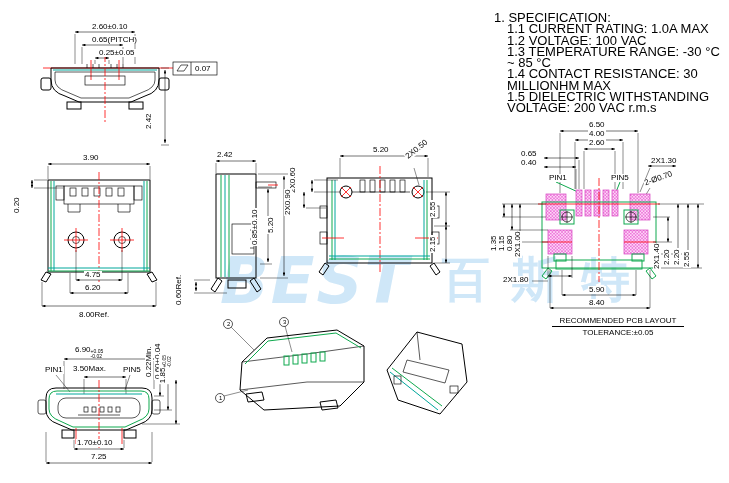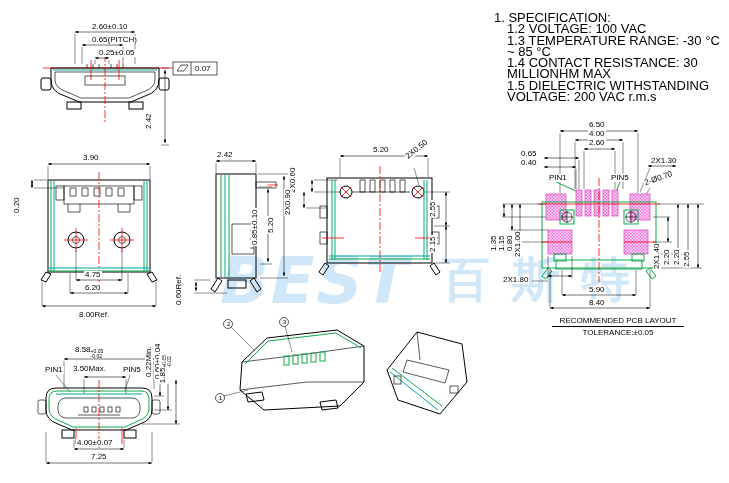--- a/index.html
+++ b/index.html
@@ -54,20 +54,21 @@
     </defs>
   </svg>
 
   <div class="wm">
     <span class="la">BEST</span>
     <span class="cj">百斯特</span>
   </div>
 
   <div class="spec">
     <div>1. SPECIFICATION:</div>
+    <div class="i">1.1  CURRENT RATING: 1.0A MAX</div>
     <div class="i">1.2  VOLTAGE: 100 VAC</div>
     <div class="i">1.3  TEMPERATURE RANGE: -30 °C ~ 85 °C</div>
     <div class="i">1.4  CONTACT RESISTANCE: 30 MILLIONHM MAX</div>
     <div class="i">1.5  DIELECTRIC WITHSTANDING VOLTAGE: 200 VAC r.m.s</div>
   </div>
 
   <div class="view" style="left:35px;top:18px;width:200px;height:130px">
     <svg width="200" height="130">
       <line class="dl" x1="40" y1="14" x2="100" y2="14"></line>
         <line class="el" x1="40" y1="16" x2="40" y2="46"></line>
@@ -381,34 +382,34 @@
       <line class="dl" x1="132" y1="48" x2="132" y2="64"></line>
         <line class="dl" x1="140" y1="48" x2="140" y2="78"></line>
         <line class="dl" x1="148" y1="48" x2="148" y2="92"></line>
       <line class="el" x1="46" y1="108" x2="46" y2="116"></line>
         <line class="el" x1="96" y1="108" x2="96" y2="116"></line>
         <line class="dl" x1="46" y1="117" x2="96" y2="117"></line>
       <line class="el" x1="18" y1="100" x2="18" y2="130"></line>
         <line class="el" x1="124" y1="100" x2="124" y2="130"></line>
         <line class="dl" x1="18" y1="131" x2="124" y2="131"></line>
     </svg>
-    <span class="lb" style="left:46px;top:14px"><span>8.58</span><span class="stk">
+    <span class="lb" style="left:46px;top:14px"><span>6.90</span><span class="stk">
           <span>+0.05</span>
           <span>-0.02</span>
         </span></span>
     <span class="lb" style="left:16px;top:34px">PIN1</span>
     <span class="lb" style="left:44px;top:33px">3.50Max.</span>
     <span class="lb" style="left:94px;top:34px">PIN5</span>
     <span class="lb rt" style="left:125px;top:38px">0.22Min.</span>
     <span class="lb rt" style="left:134px;top:40px">0.60±0.04</span>
     <span class="lb rt" style="left:143px;top:40px"><span>1.85</span><span class="stk">
           <span>+0.05</span>
           <span>-0.02</span>
         </span></span>
-    <span class="lb" style="left:48px;top:107px">4.00±0.07</span>
+    <span class="lb" style="left:48px;top:107px">1.70±0.10</span>
     <span class="lb" style="left:62px;top:121px">7.25</span>
   </div>
 
   <div class="view" style="left:212px;top:310px;width:265px;height:172px">
     <svg width="265" height="172">
       <path class="ol" d="M30,52 L55,28 L125,20 L152,36 L152,72 L128,96 L52,100 L28,80 Z"></path>
       <path class="om" d="M30,52 L95,44 L152,36"></path>
       <path class="om" d="M28,80 L95,72 L152,72"></path>
       <path class="g1" d="M33,54 L56,31 L124,23 L149,38"></path>
       <rect class="g1" x="72" y="46" width="5" height="9"></rect>

